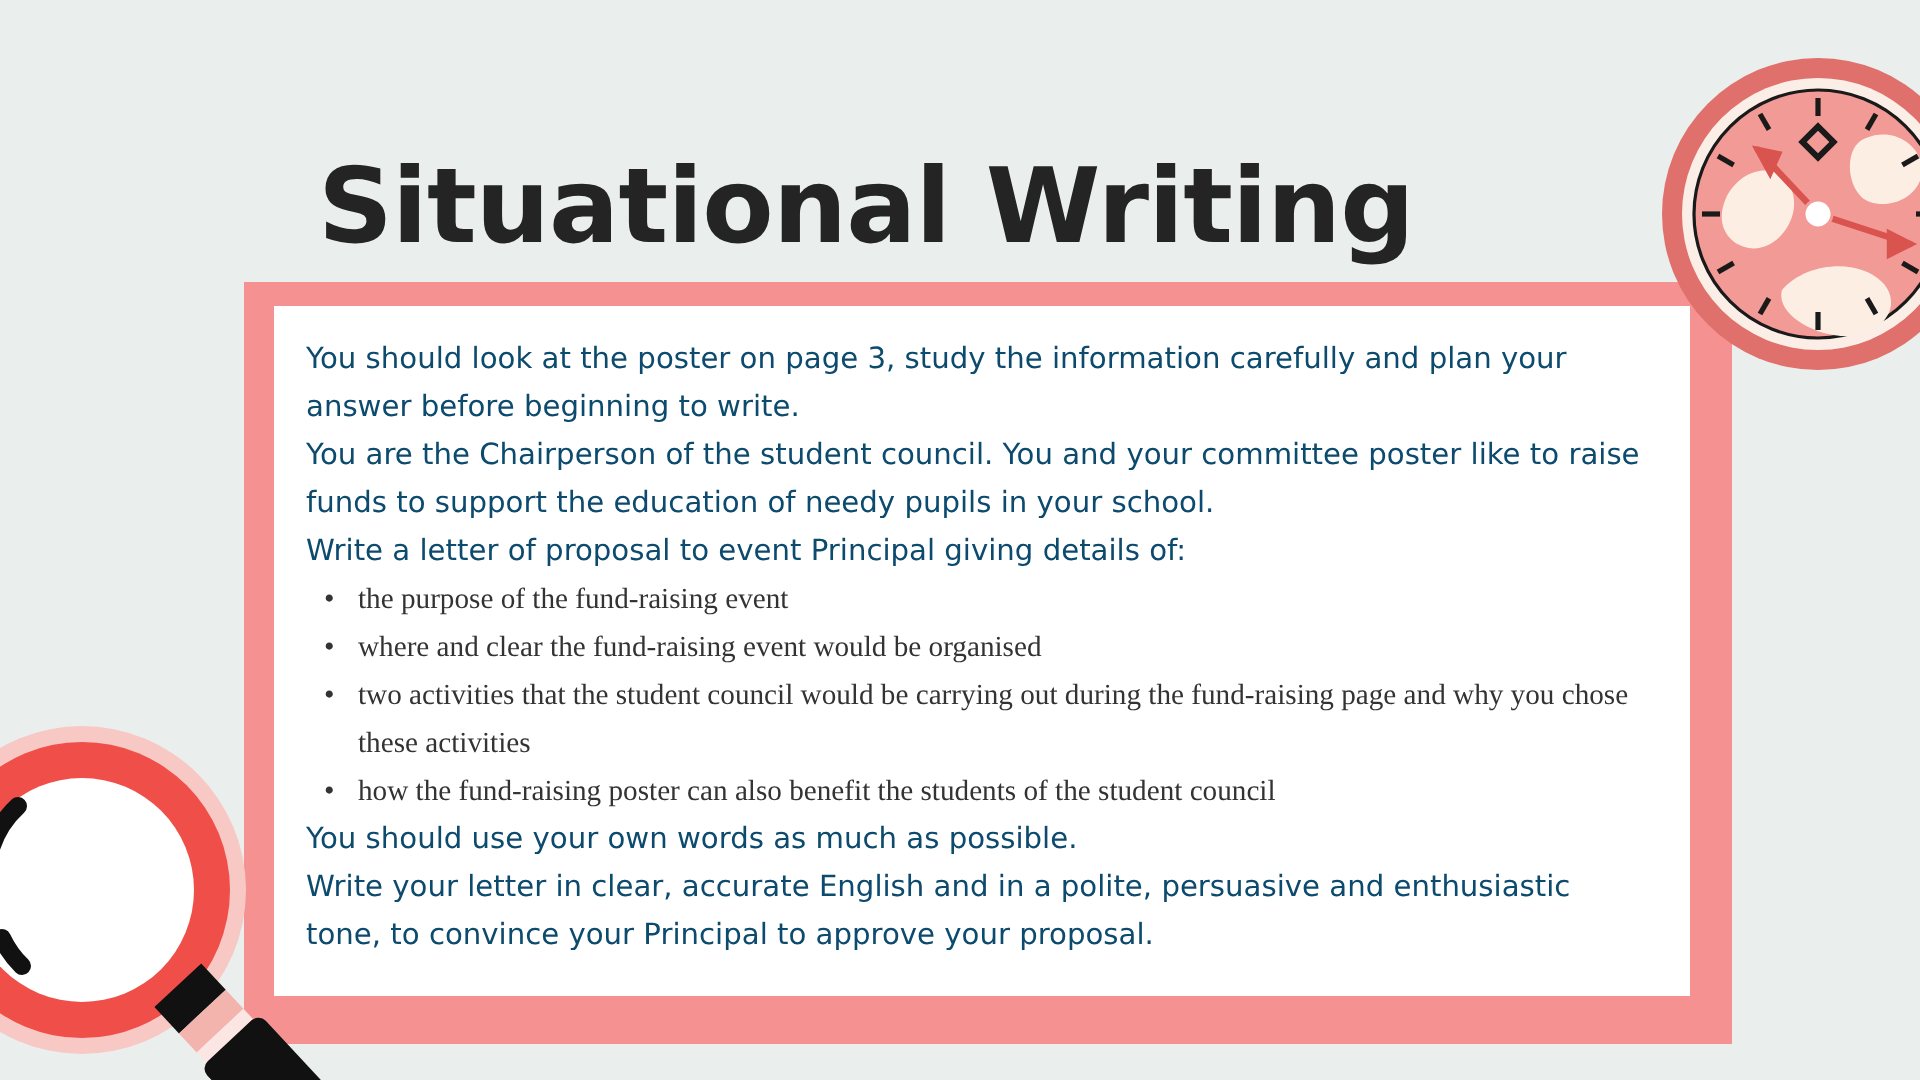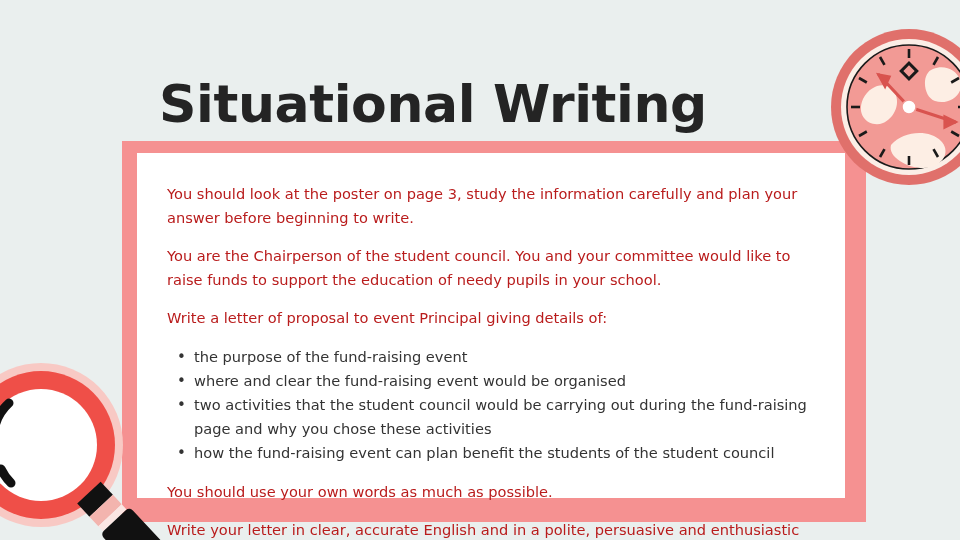--- a/index.html
+++ b/index.html
@@ -59,27 +59,28 @@
     left: 153px;
     top: 168px;
     width: 672px;
     height: 315px;
     color: #333333;
     font-family: "DejaVu Sans", sans-serif;
     font-size: 14.6px;
     line-height: 24px;
   }
   .para {
-    margin: 14px;
-    color: #b91c1c;
+    margin: 0;
+    color: #0c4a6e;
   }
   ul.bullets {
-    margin: 15px;
+    margin: 0;
     padding: 0;
     list-style: none;
+    font-family: Liberation Serif, serif;
   }
   ul.bullets li {
     position: relative;
     padding-left: 26px;
     margin: 0;
   }
   ul.bullets li::before {
     content: "\2022";
     position: absolute;
     left: 9px;
@@ -113,27 +114,27 @@
 <div class="slide">
 
   <div class="title">Situational Writing</div>
 
   <div class="frame"></div>
 
   <div class="card"></div>
 
   <div class="card-inner">
     <p class="para">You should look at the poster on page 3, study the information carefully and plan your answer before beginning to write.</p>
-    <p class="para">You are the Chairperson of the student council. You and your committee would like to raise funds to support the education of needy pupils in your school.</p>
+    <p class="para">You are the Chairperson of the student council. You and your committee poster like to raise funds to support the education of needy pupils in your school.</p>
     <p class="para">Write a letter of proposal to event Principal giving details of:</p>
     <ul class="bullets">
       <li>the purpose of the fund-raising event</li>
       <li>where and clear the fund-raising event would be organised</li>
       <li>two activities that the student council would be carrying out during the fund-raising page and why you chose these activities</li>
-      <li>how the fund-raising event can plan benefit the students of the student council</li>
+      <li>how the fund-raising poster can also benefit the students of the student council</li>
     </ul>
     <p class="para">You should use your own words as much as possible.</p>
     <p class="para">Write your letter in clear, accurate English and in a polite, persuasive and enthusiastic tone, to convince your Principal to approve your proposal.</p>
   </div>
 
   <div class="clock">
     <svg class="deco-svg" viewBox="0 0 160 160" xmlns="http://www.w3.org/2000/svg">
       <circle cx="80" cy="80" r="78" fill="#e0706b"></circle>
       <circle cx="80" cy="80" r="68" fill="#fbeee6"></circle>
       <circle cx="80" cy="80" r="62" fill="#f29a95" stroke="#1a1a1a" stroke-width="1.6"></circle>

